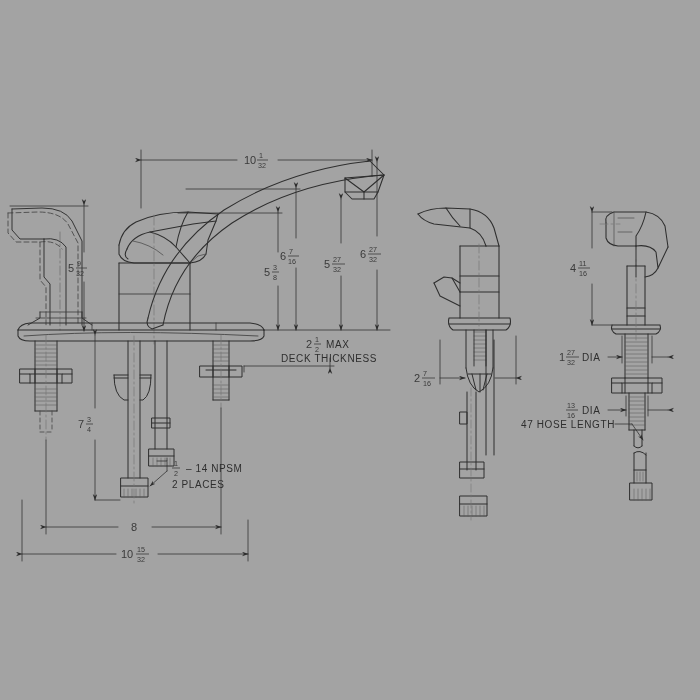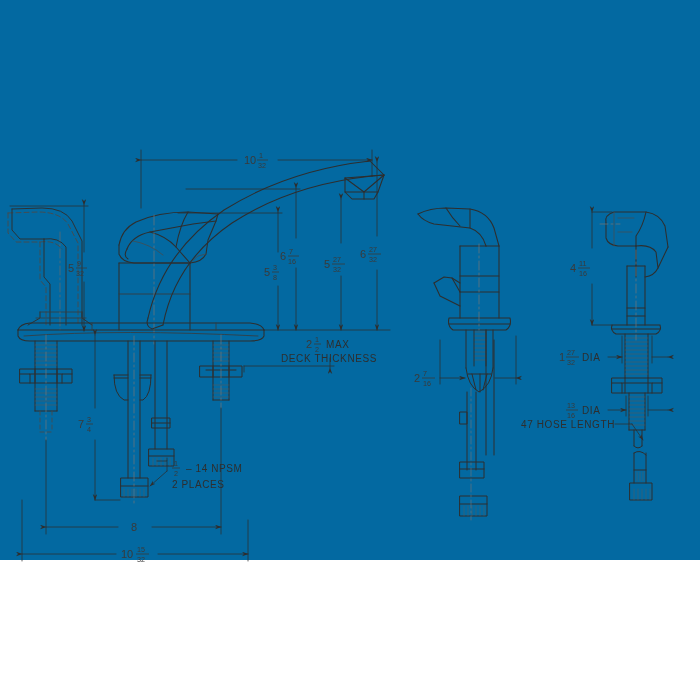--- a/index.html
+++ b/index.html
@@ -1,18 +1,18 @@
 <!DOCTYPE html>
 <html><head>
 <meta charset="utf-8">
 <style>
   html,body{margin:0;padding:0;background:#ffffff;}
   body{width:700px;height:700px;overflow:hidden;
        font-family:"Liberation Sans","DejaVu Sans",sans-serif;}
-  #sheet{position:relative;width:700px;height:560px;background:#0369a1;}
+  #sheet{position:relative;width:700px;height:700px;background:#a3a3a3;}
   svg#dwg{position:absolute;left:0;top:0;width:700px;height:700px;display:block;}
   .fr{font-family:"Liberation Sans","DejaVu Sans",sans-serif;fill:#3a3a3a;}
   .whole{font-size:11px;}
   .num{font-size:7.2px;}
   .note{font-size:10px;letter-spacing:0.6px;fill:#2e2e2e;}
 </style>
 </head>
 <body>
 
 <div id="sheet">

